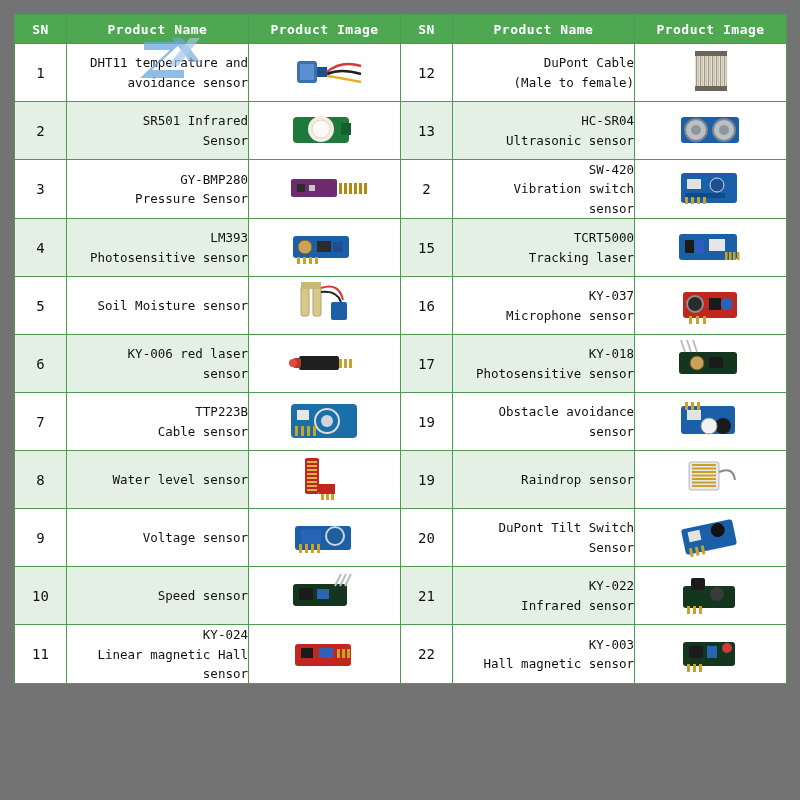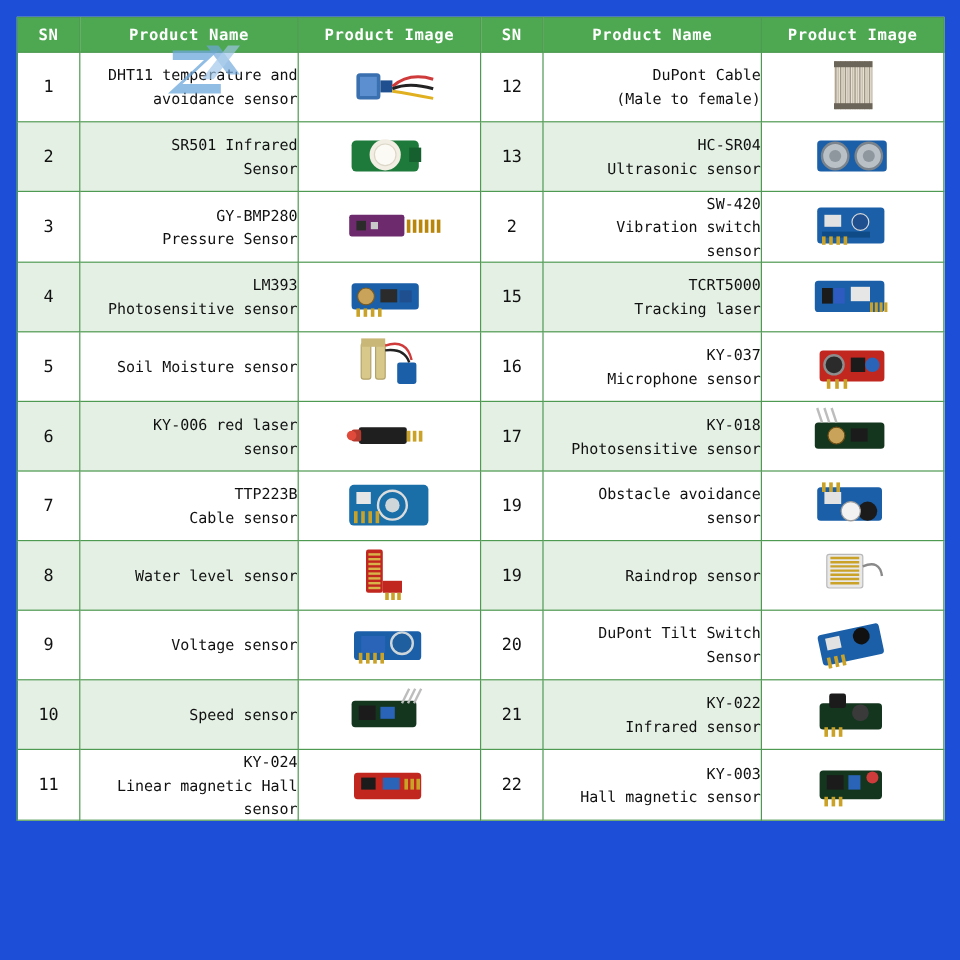--- a/index.html
+++ b/index.html
@@ -12,21 +12,21 @@
     background: #e6eee6;
     font-family: "DejaVu Sans Mono", monospace;
     overflow: hidden;
     position: relative;
   }
   .page {
     position: absolute;
     left: 0; top: 0;
     width: 800px;
     height: 800px;
-    background: #1d4ed8;
+    background: #737373;
     box-sizing: border-box;
     padding: 14px 14px 16px 14px;
   }
   .watermark {
     position: absolute;
     left: 0; top: 0;
     width: 800px; height: 800px;
     pointer-events: none;
     z-index: 5;
   }

